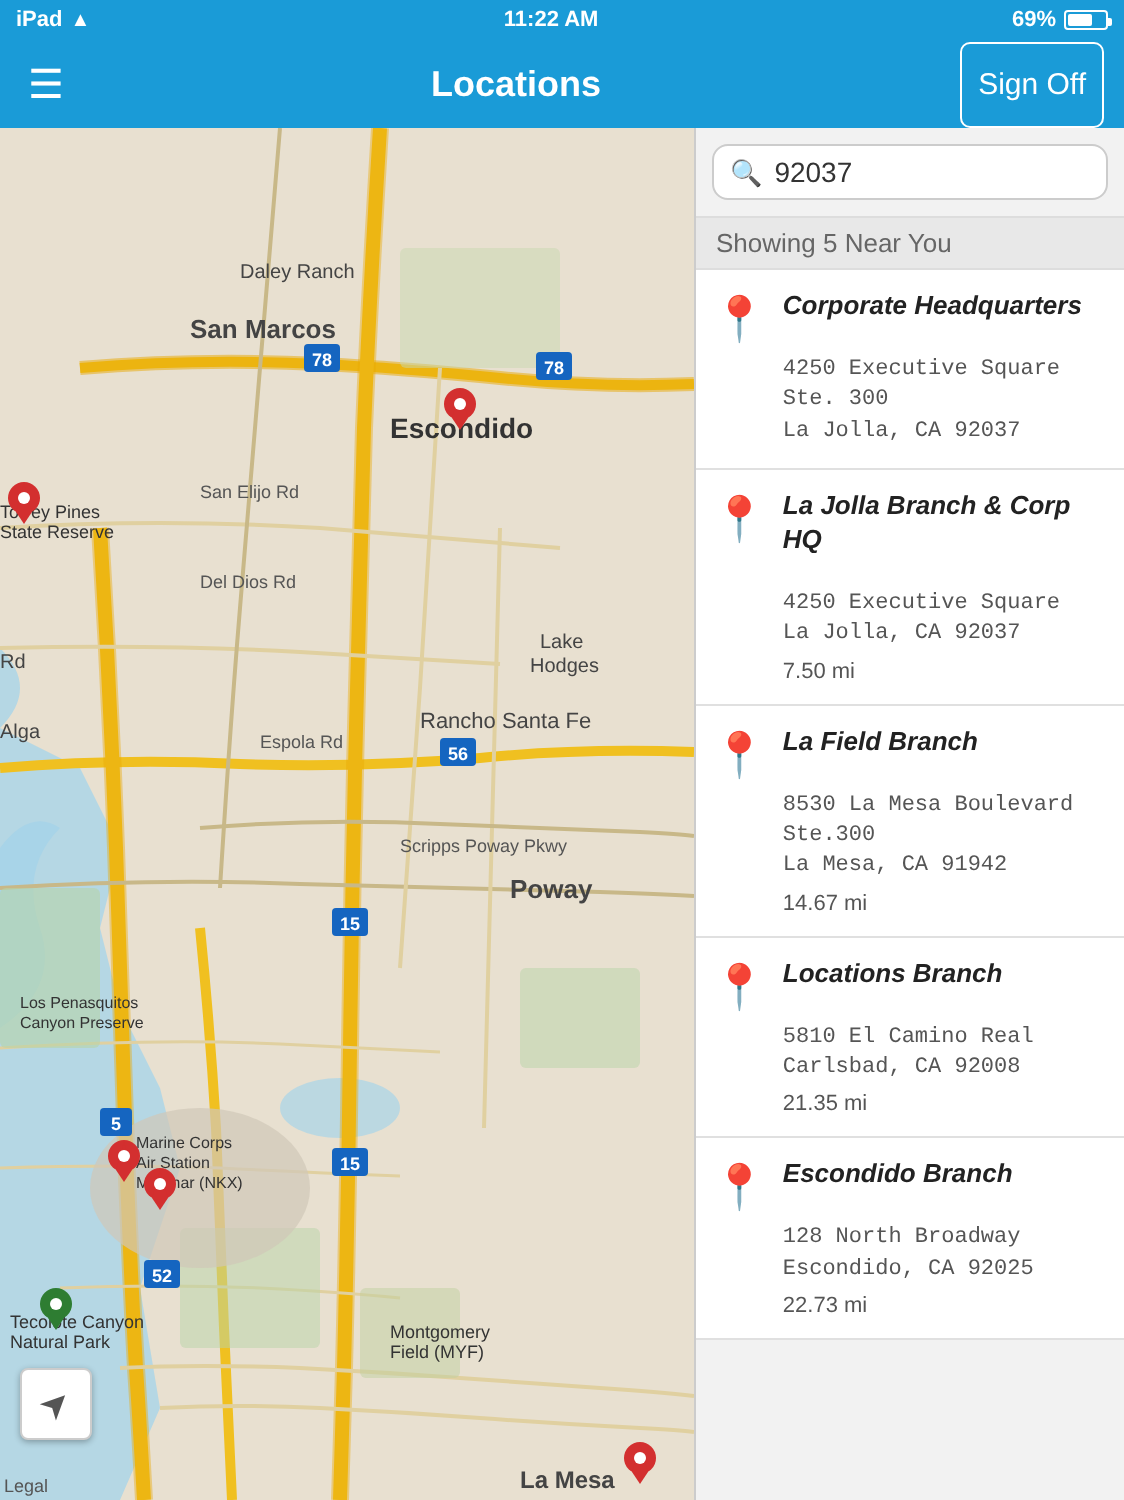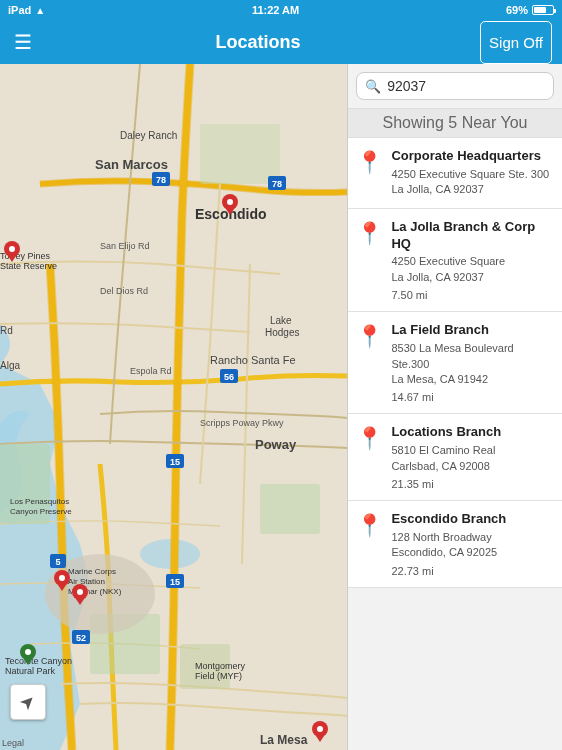--- a/index.html
+++ b/index.html
@@ -73,35 +73,35 @@
     }
     .search-icon { color: #aaa; font-size: 13px; }
     .search-input {
       border: none; outline: none; font-size: 14px; color: #333;
       background: transparent; width: 100%;
     }
 
     
     .showing-bar {
       background: #e8e8e8; padding: 5px 10px;
-      font-size: 16px; color: #666; text-align: center;
+      font-size: 13px; color: #666; text-align: left;
       border-bottom: 1px solid #ddd;
     }
 
     
     .location-list { flex: 1; overflow-y: auto; }
     .location-item {
       display: flex; align-items: flex-start;
       padding: 10px 8px; border-bottom: 1px solid #e0e0e0;
       background: white; gap: 8px; cursor: pointer;
     }
     .pin-icon { color: #d32f2f; font-size: 22px; margin-top: 2px; flex-shrink: 0; }
     .location-info { flex: 1; }
-    .location-name { font-size: 13px; font-weight: 600; color: #222; line-height: 1.3; }
-    .location-addr { font-size: 11px; color: #555; line-height: 1.4; margin-top: 2px; }
+    .location-name { font-size: 13px; font-weight: 600; color: #222; line-height: 1.3; font-style: italic; }
+    .location-addr { font-size: 11px; color: #555; line-height: 1.4; margin-top: 16px; font-family: Liberation Mono, monospace; }
     .location-dist { font-size: 11px; color: #555; margin-top: 4px; }
 
     
     .location-item + .location-item { border-top: none; }
   </style>
 </head>
 <body>
 
 <div class="status-bar">
   <div class="status-left">

